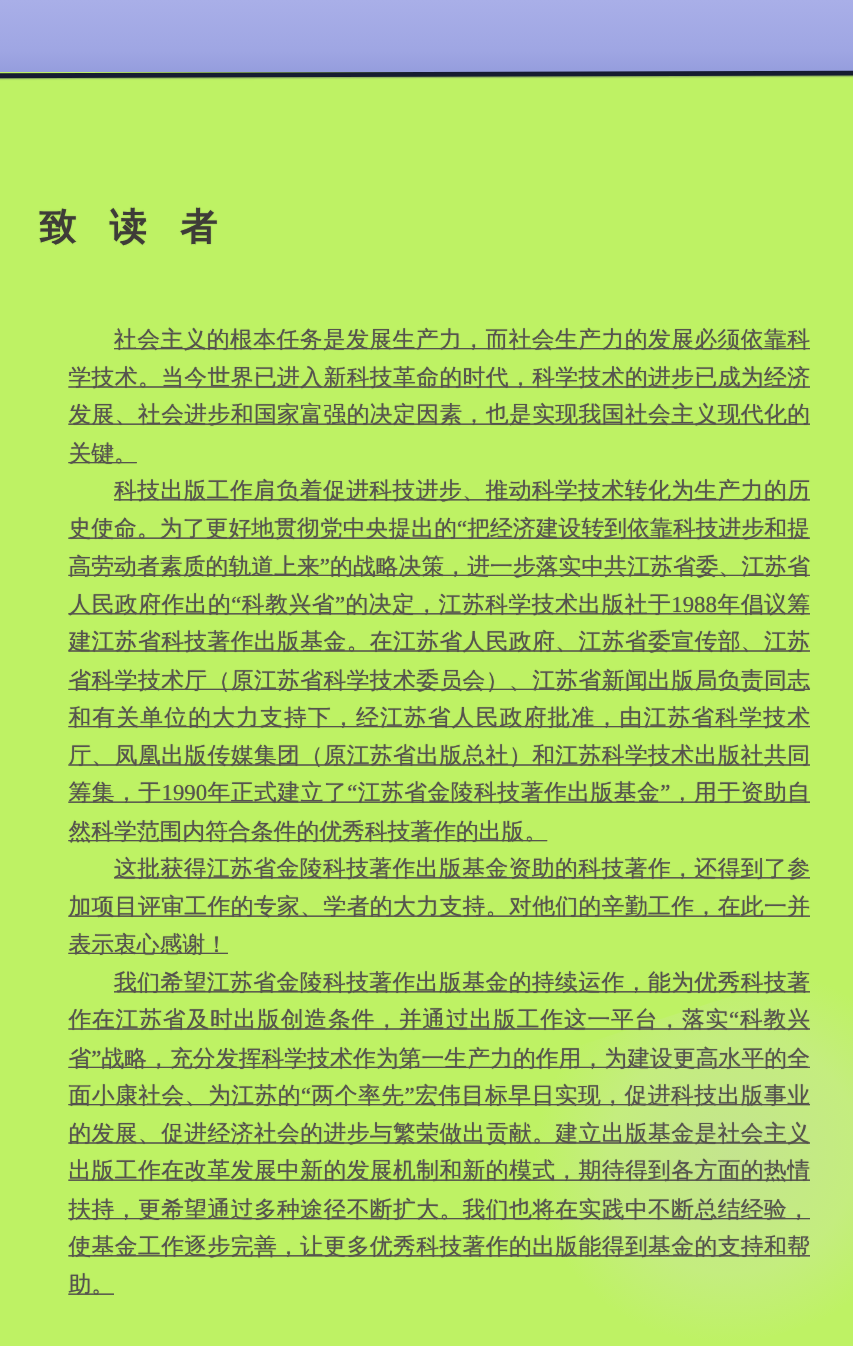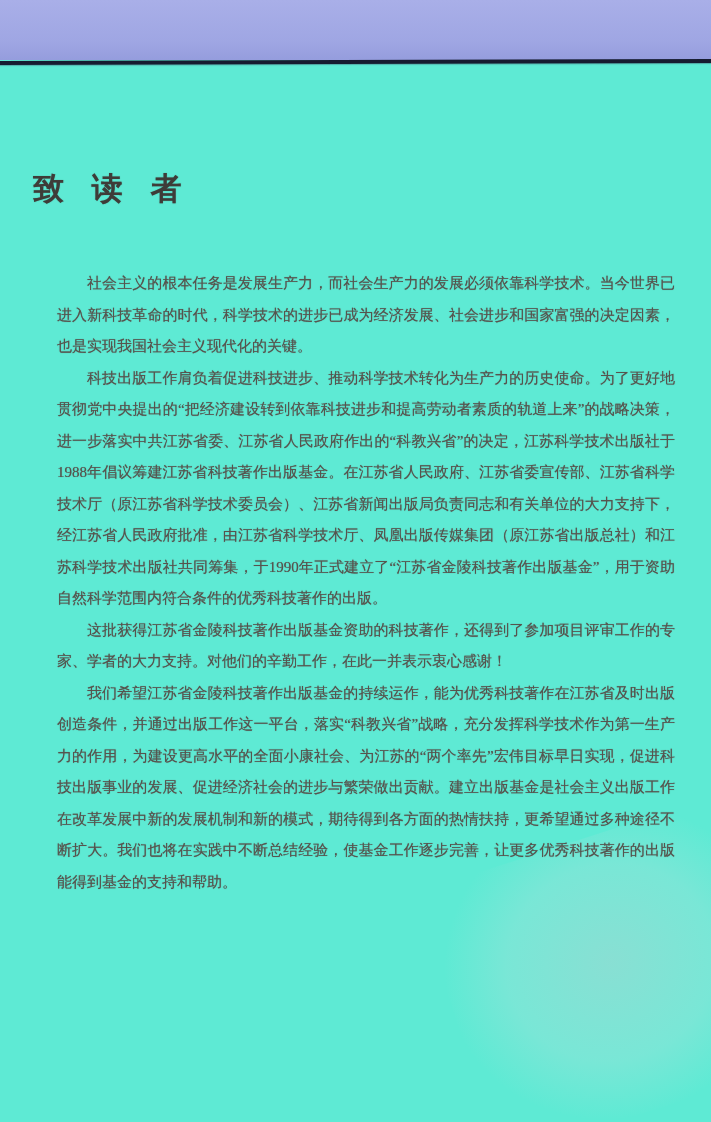--- a/index.html
+++ b/index.html
@@ -5,21 +5,21 @@
   html, body {
     margin: 0;
     padding: 0;
     background: #e8e8e8;
   }
   .page {
     position: relative;
     width: 711px;
     height: 1122px;
     margin: 0 auto;
-    background: #5eead4;
+    background: #bef264;
     overflow: hidden;
     font-family: "Liberation Serif", "DejaVu Serif", serif;
   }
   
   .cover-band {
     position: absolute;
     top: 0; left: 0;
     width: 100%;
     height: 60px;
     background: linear-gradient(180deg, #a9afe8 0%, #9fa6e3 70%, #959ddd 100%);
@@ -47,24 +47,25 @@
     text-shadow: 0 0 1px rgba(60,58,54,0.55);
   }
   .body-text {
     margin: 58px 36px 0 57px;
     width: 618px;
   }
   .body-text p {
     margin: 0;
     text-indent: 2em;
     text-align: justify;
-    font-size: 15px;
+    font-size: 19px;
     line-height: 31.5px;
     color: #56544e;
     text-shadow: 0 0 0.8px rgba(86,84,78,0.75);
+    text-decoration: underline;
   }
   .signature {
     margin: 20px 36px 0 0;
     text-align: right;
     font-size: 15px;
     color: #6e6c65;
     text-shadow: 0 0 0.8px rgba(110,108,101,0.7);
   }
   
   .scan-shadow {

